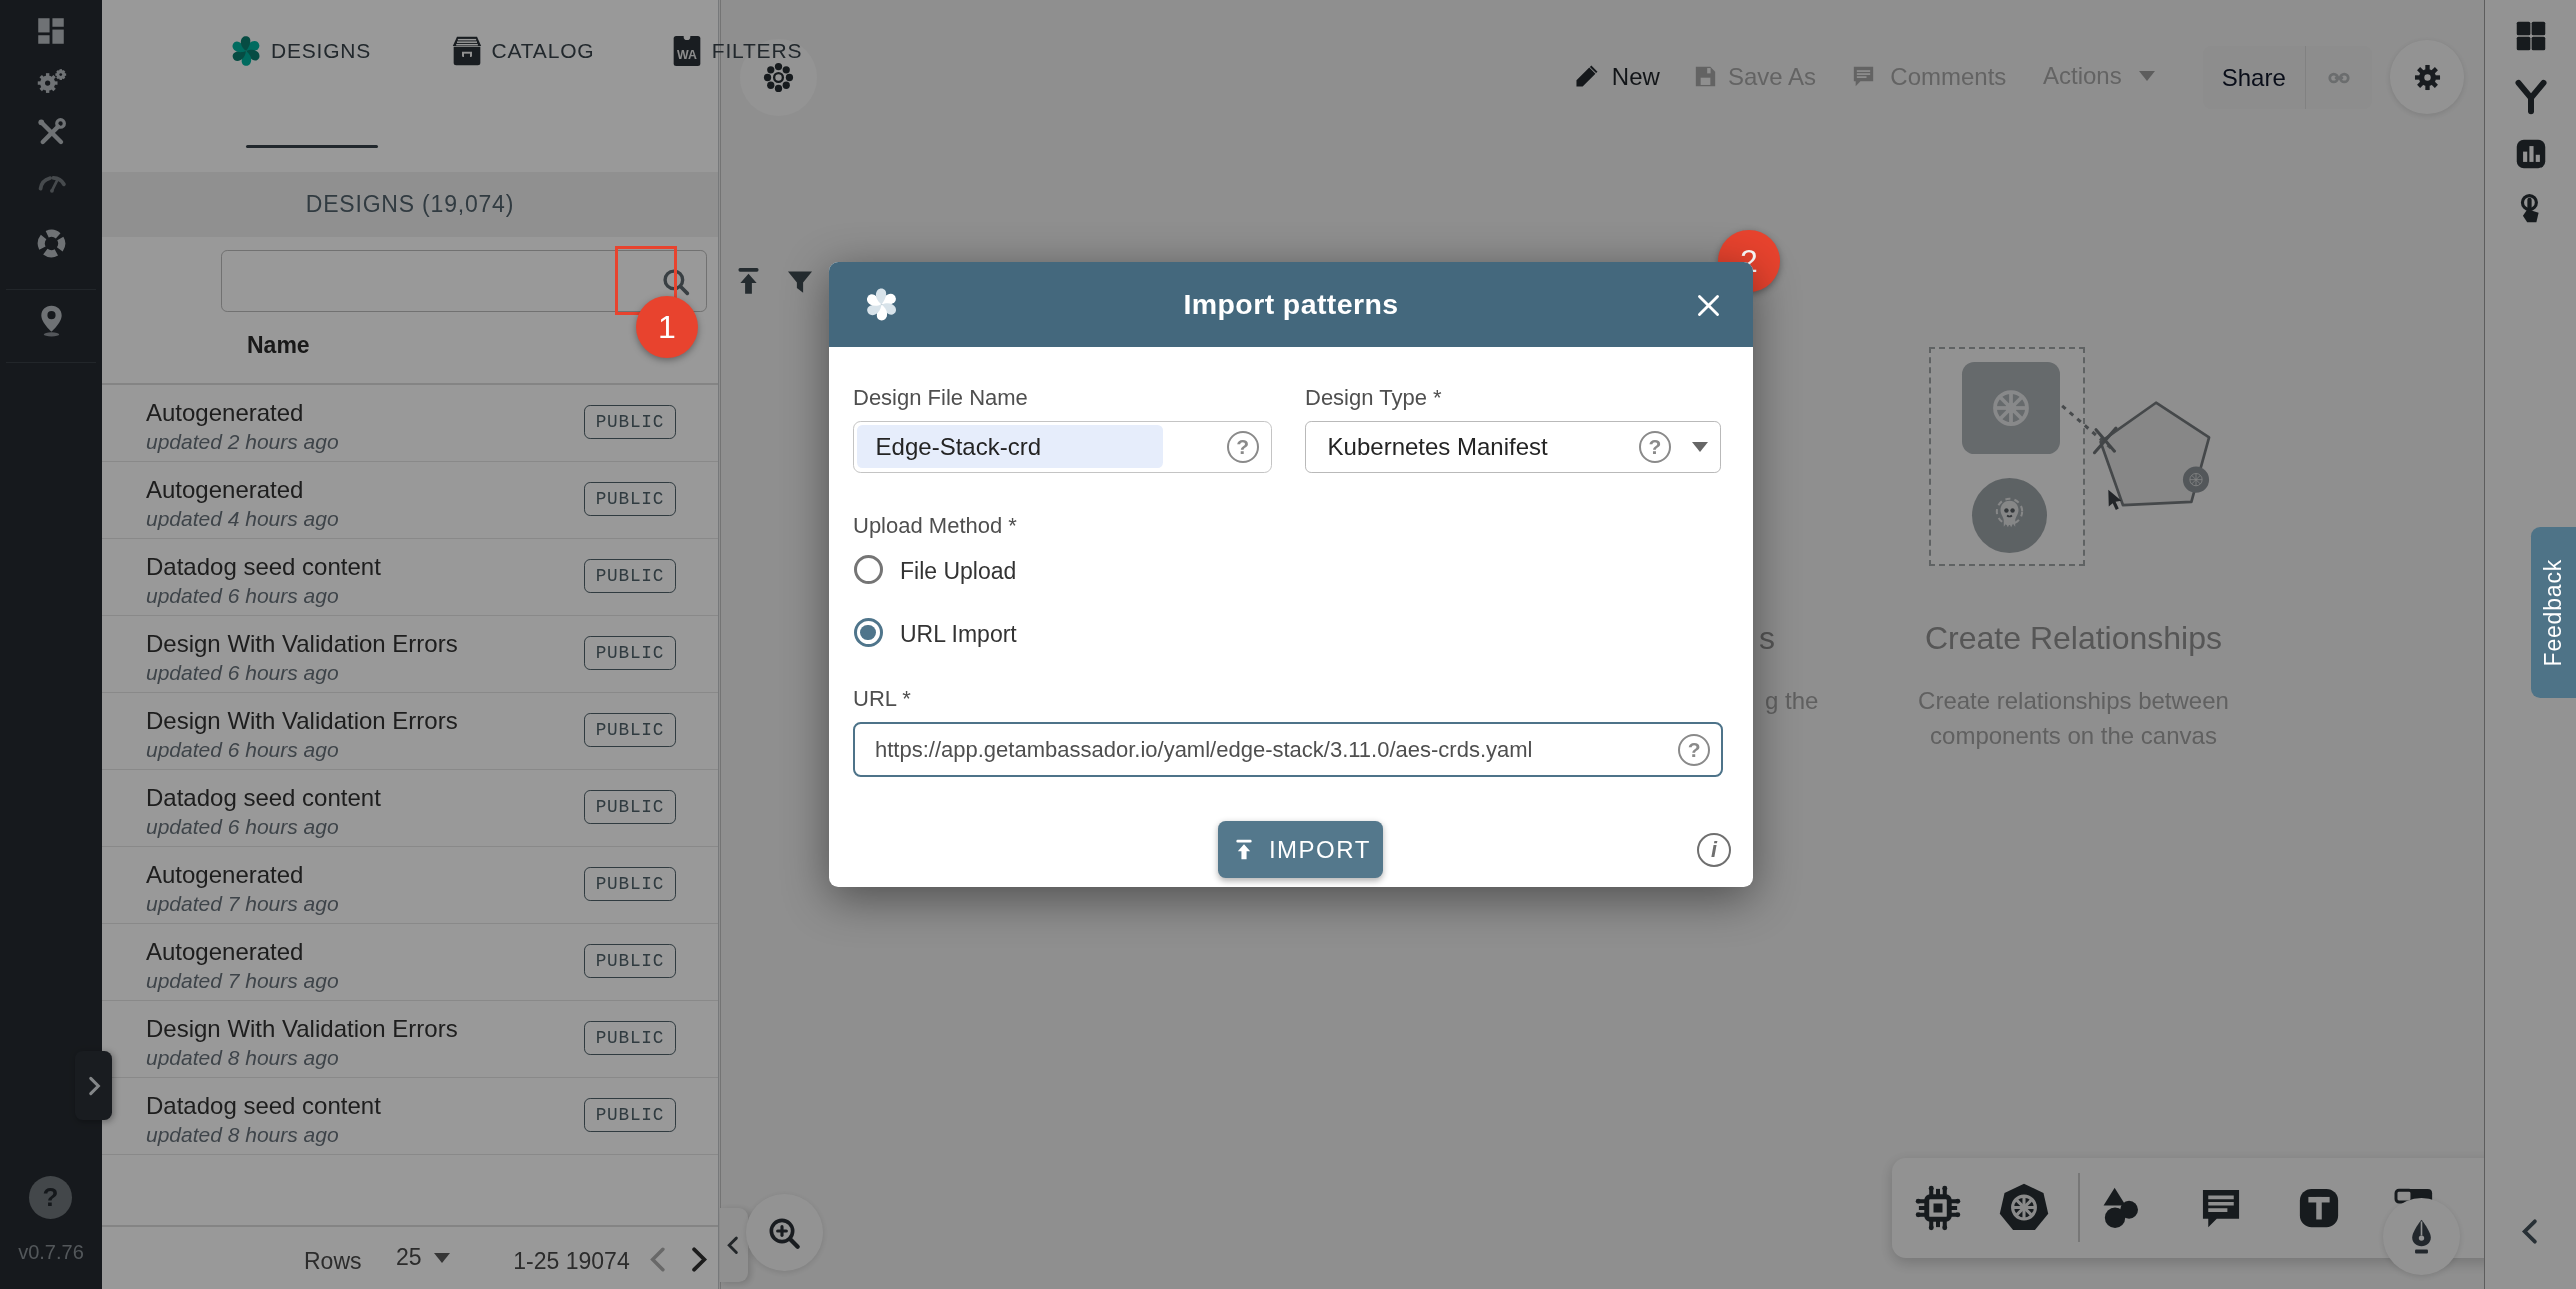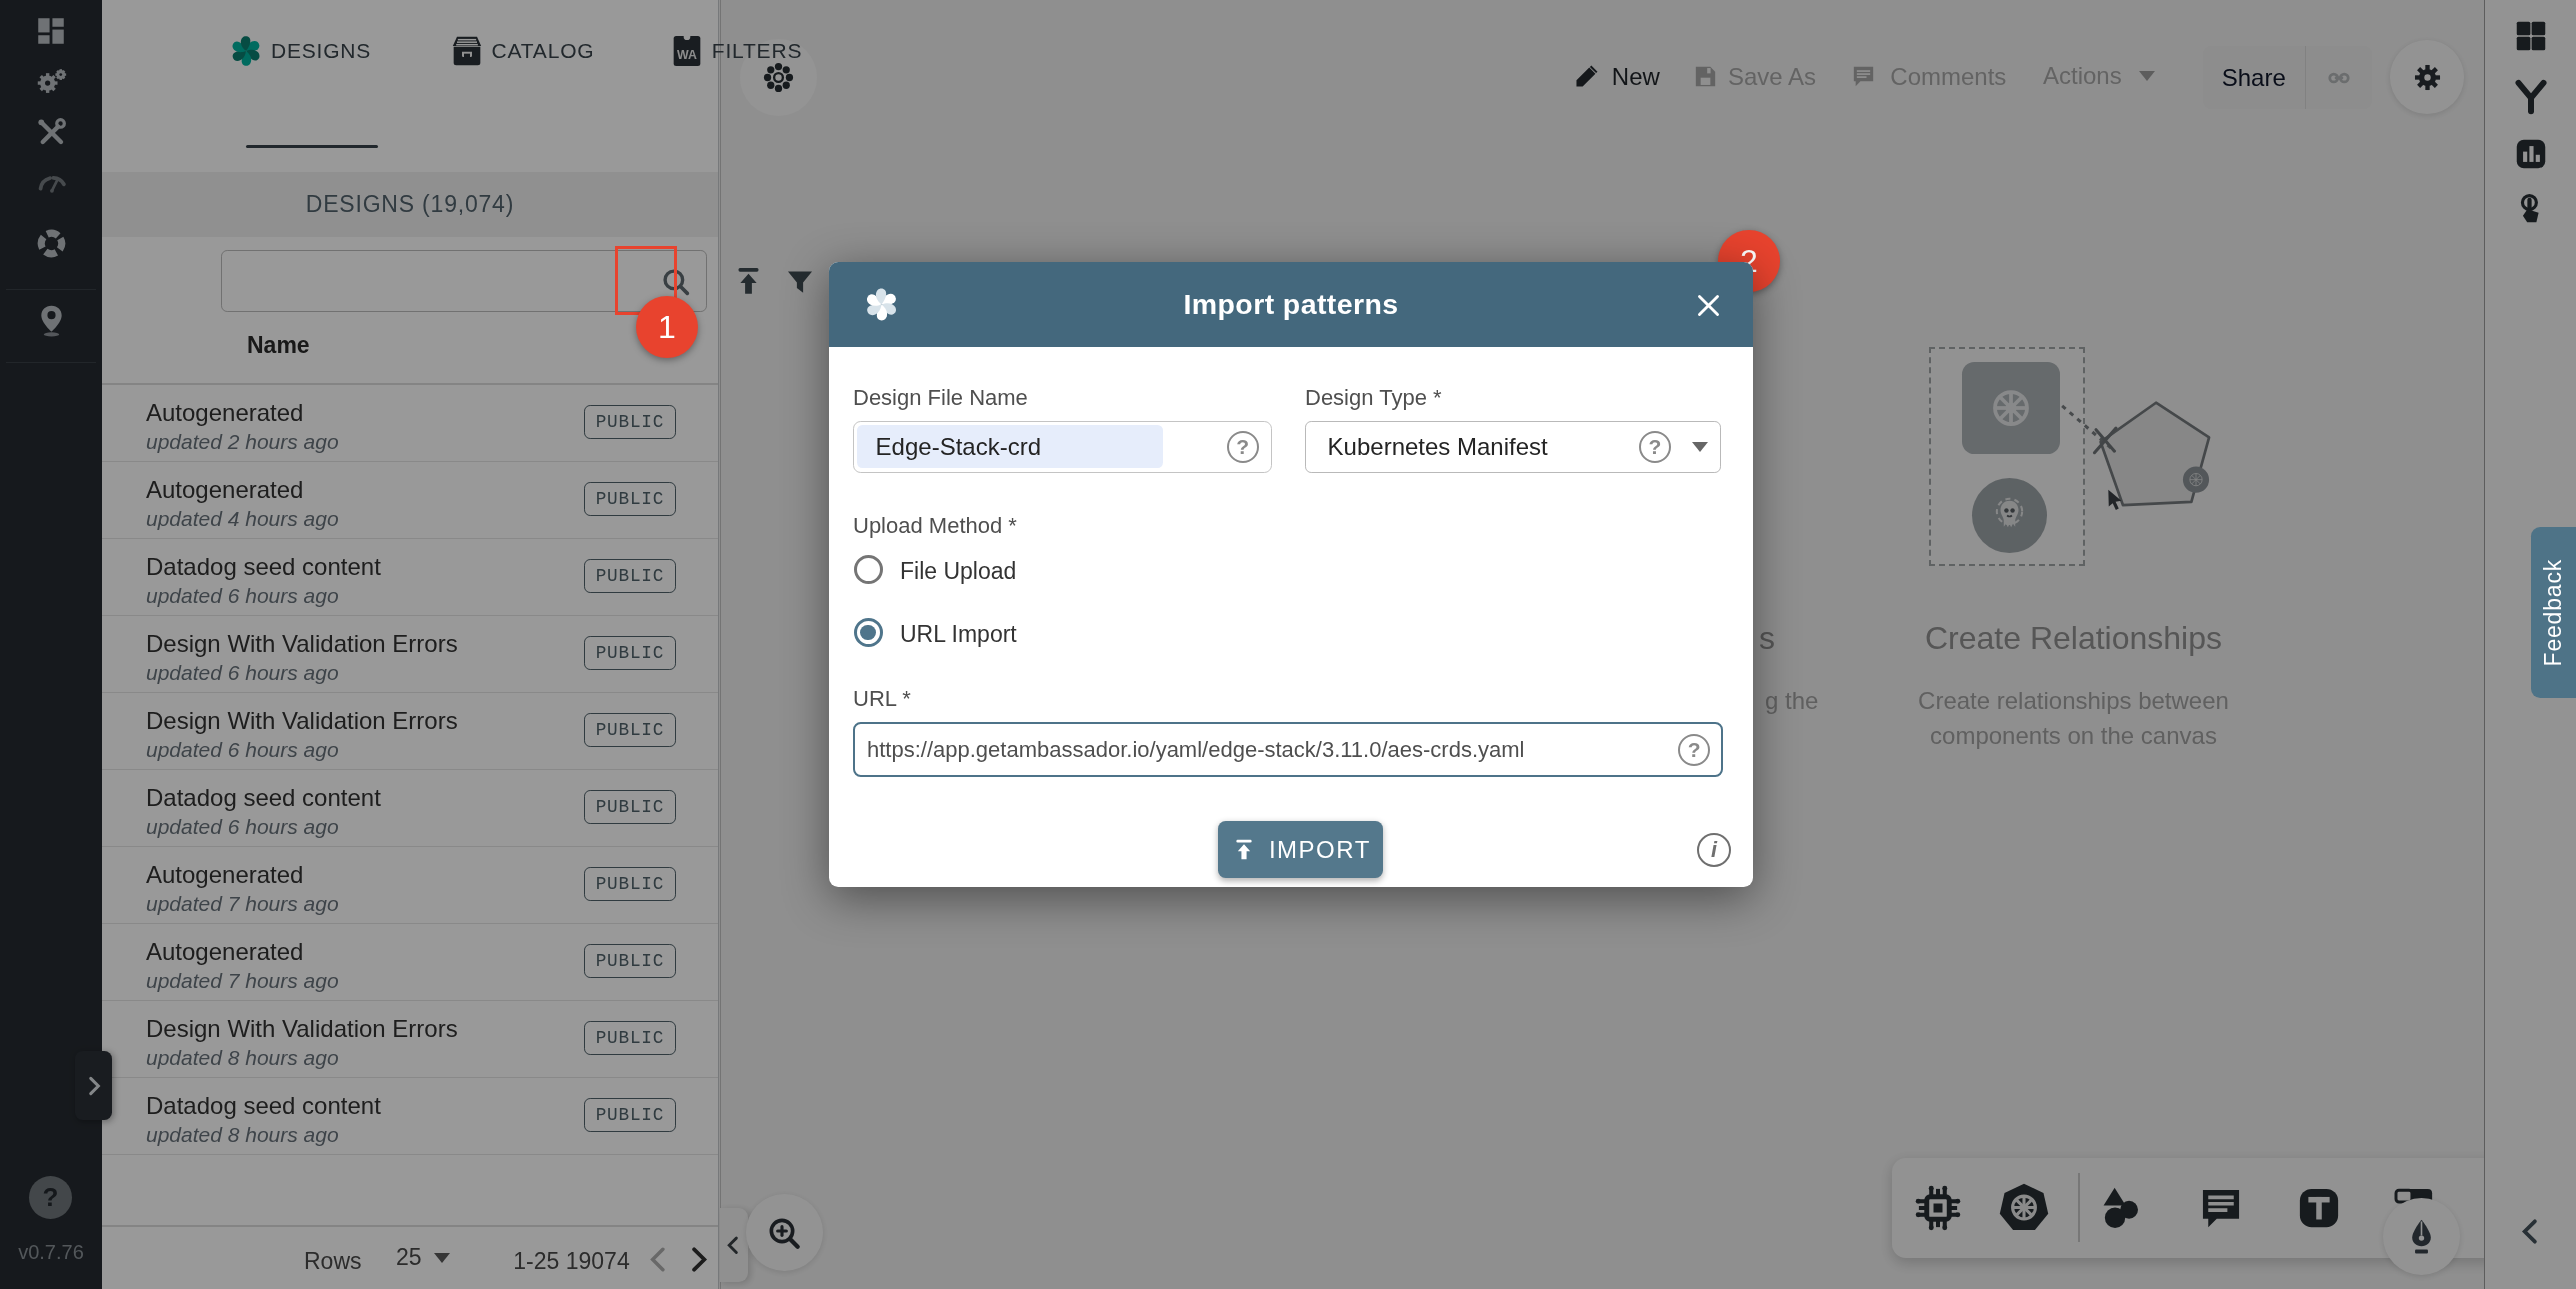--- a/index.html
+++ b/index.html
@@ -578,21 +578,21 @@
     </div>
 
     <span class="m-label" style="left:24px;top:251px">Upload Method *</span>
     <span class="radio" style="left:24.6px;top:293px"></span>
     <span class="radio-label" style="left:71px;top:296px">File Upload</span>
     <span class="radio sel" style="left:24.6px;top:356px"></span>
     <span class="radio-label" style="left:71px;top:359px">URL Import</span>
 
     <span class="m-label" style="left:24px;top:424px">URL *</span>
     <div class="m-field" style="left:24px;top:460px;width:870px;height:55px;border:2.3px solid #4D7389;border-radius:7.7px">
-      <span style="margin-left:12px;font-size:22px;color:#4F4F4F">https://app.getambassador.io/yaml/edge-stack/3.11.0/aes-crds.yaml</span>
+      <span style="margin-left:20px;font-size:22px;color:#4F4F4F">https://app.getambassador.io/yaml/edge-stack/3.11.0/aes-crds.yaml</span>
       <span class="q-ic" style="position:absolute;right:10.8px">?</span>
     </div>
 
     <button id="import-btn">
       <svg width="28" height="28" viewBox="0 0 24 24" fill="#FFFFFF">
           <rect x="5.5" y="3.2" width="13" height="2.4" rx="1"></rect>
           <path d="M12,7 L17.3,13 H14.2 V20 H9.8 V13 H6.7 Z"></path>
         </svg>
       <span>IMPORT</span>
     </button>

